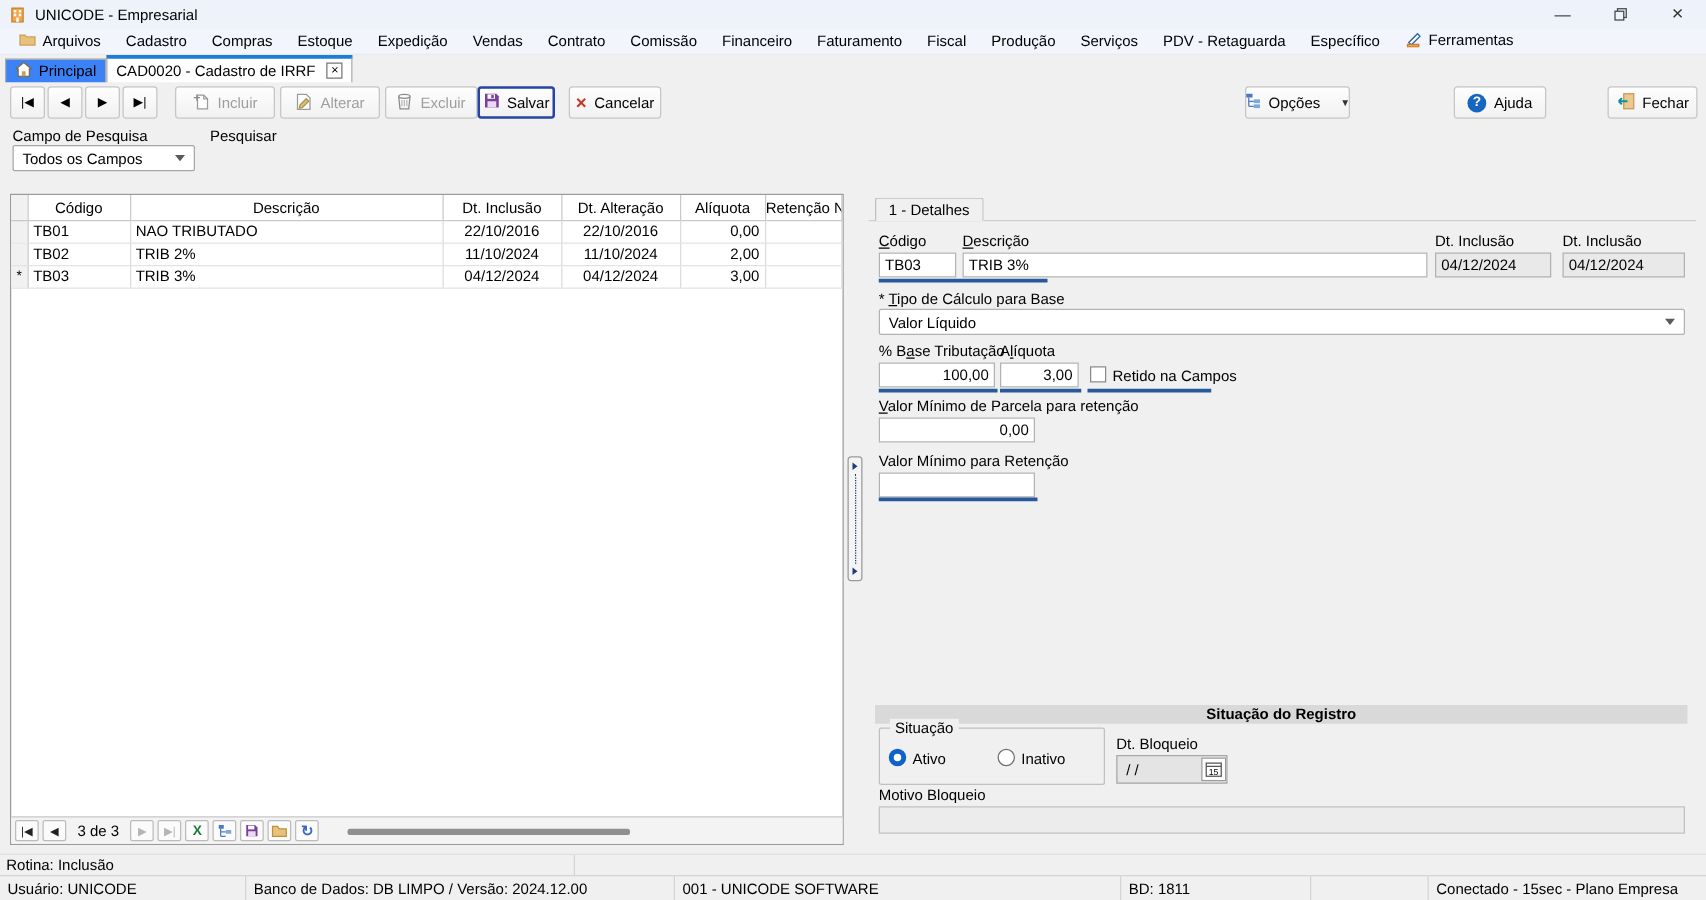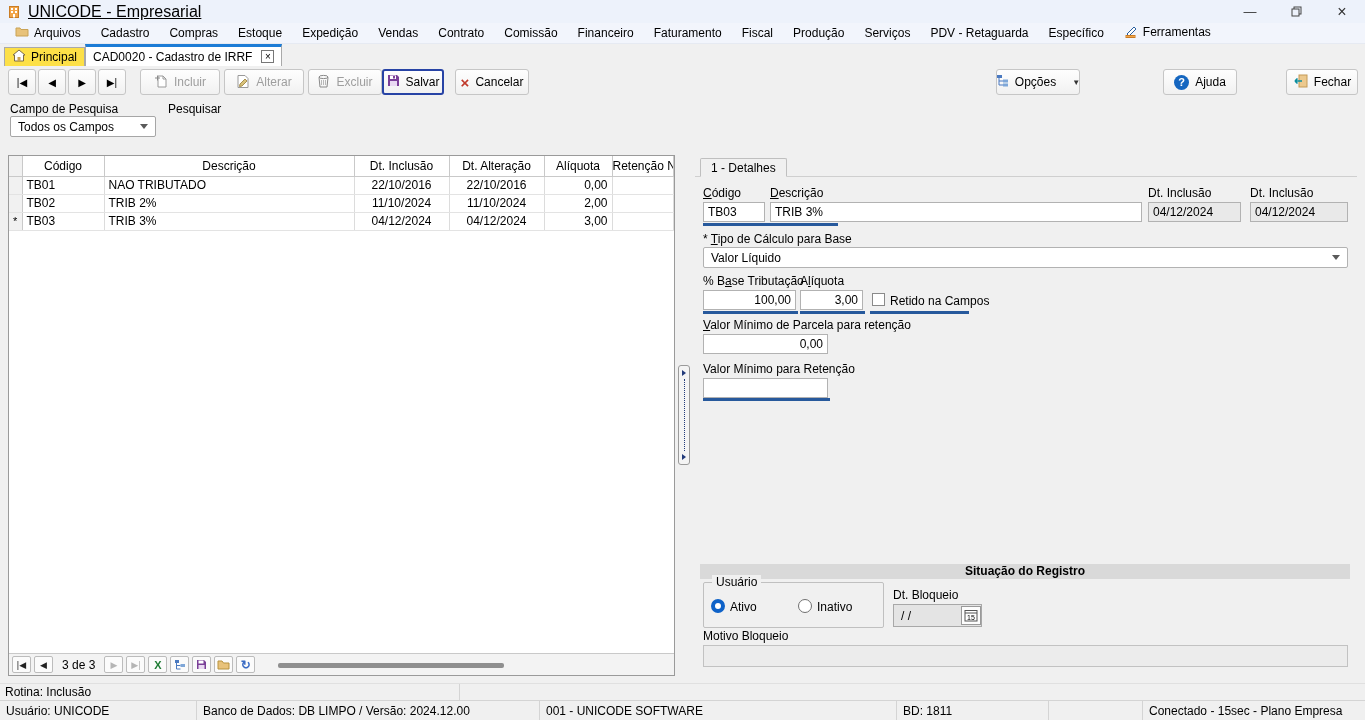--- a/index.html
+++ b/index.html
@@ -2,31 +2,31 @@
 <html><head>
 <meta charset="utf-8">
 <style>
   * { box-sizing: border-box; margin: 0; padding: 0; }
   html,body { width:1365px; height:720px; overflow:hidden; }
   body { font-family:"Liberation Sans", sans-serif; font-size:12px; color:#000; background:#f0f0f0; position:relative; }
 
   
   .titlebar { height:23px; background:#edf2fb; display:flex; align-items:center; padding-left:7px; }
   .titlebar .app-ico { display:flex; margin-right:7px; }
-  .titlebar .title { font-size:16px;text-decoration:underline; }
+  .titlebar .title { font-size:12px; }
   .wincontrols { margin-left:auto; display:flex; height:100%; }
   .winbtn { width:46px; display:flex; align-items:center; justify-content:center; font-size:13px; color:#333; }
 
   
   .menubar { height:21px; background:#f2f5fc; display:flex; align-items:center; padding-left:5px; border-bottom:1px solid #e6eaf2; }
   .menu-item { padding:0 10px; white-space:nowrap; display:flex; align-items:flex-start; gap:5px; cursor:default; }
 
   
   .tabstrip { height:22px; background:#f0f0f0; display:flex; align-items:flex-end; padding-left:4px; }
-  .tab { height:19px; display:flex; align-items:center; gap:5px; padding:0 7px; background:#fde047; border:1px solid #a9a9a9; border-bottom:none; font-size:12px; }
+  .tab { height:19px; display:flex; align-items:center; gap:5px; padding:0 7px; background:#3b82f6; border:1px solid #a9a9a9; border-bottom:none; font-size:12px; }
   .tab.active { height:22px; background:#fff; border-top:3px solid #1c7cd6; }
   .tabclose { width:13px; height:13px; border:1px solid #777; display:flex; align-items:center; justify-content:center; font-size:10px; line-height:1; background:#fff; margin-left:4px; }
 
   
   .toolbar { position:absolute; top:66px; left:0; width:1365px; height:32px; background:#f0f0f0; }
   .tbtn { position:absolute; top:3px; height:26px; background:linear-gradient(#fefefe,#f1f1f1); border:1px solid #c6c6c6; border-radius:3px; display:flex; align-items:center; justify-content:center; gap:6px; font-size:12px; padding:0 8px; cursor:default; }
   .tbtn.nav { width:28px; padding:0; font-size:10px; }
   .tbtn.dis { color:#9e9e9e; }
   .tbtn.primary { border:2px solid #2743a5; }
   .tbtn .red-x { color:#c0392b; font-weight:bold; font-size:15px; line-height:1; }
@@ -366,21 +366,21 @@
   <span class="lbl" style="left:8px;top:163px"><u>V</u>alor Mínimo de Parcela para retenção</span>
   <input class="fld num" style="left: 8px; top: 179px; width: 125px;" value="0,00">
 
   <span class="lbl" style="left:8px;top:207px">Valor Mínimo para Retenção</span>
   <input class="fld num" style="left: 8px; top: 223px; width: 125px;" value="">
   <div class="focusbar" style="left:8px;top:243px;width:127px"></div>
 
   <div class="regheader">Situação do Registro</div>
 
   <div class="groupbox">
-    <span class="legend">Usuário</span>
+    <span class="legend">Situação</span>
     <span class="radio checked" style="left:7px;top:16px"></span>
     <span class="radiolbl" style="left:26px;top:17px">Ativo</span>
     <span class="radio" style="left:94px;top:16px"></span>
     <span class="radiolbl" style="left:113px;top:17px">Inativo</span>
   </div>
 
   <span class="lbl" style="left:198px;top:433px">Dt. Bloqueio</span>
   <div class="datefield">
     <span>/ /</span>
     <span class="calbtn">

